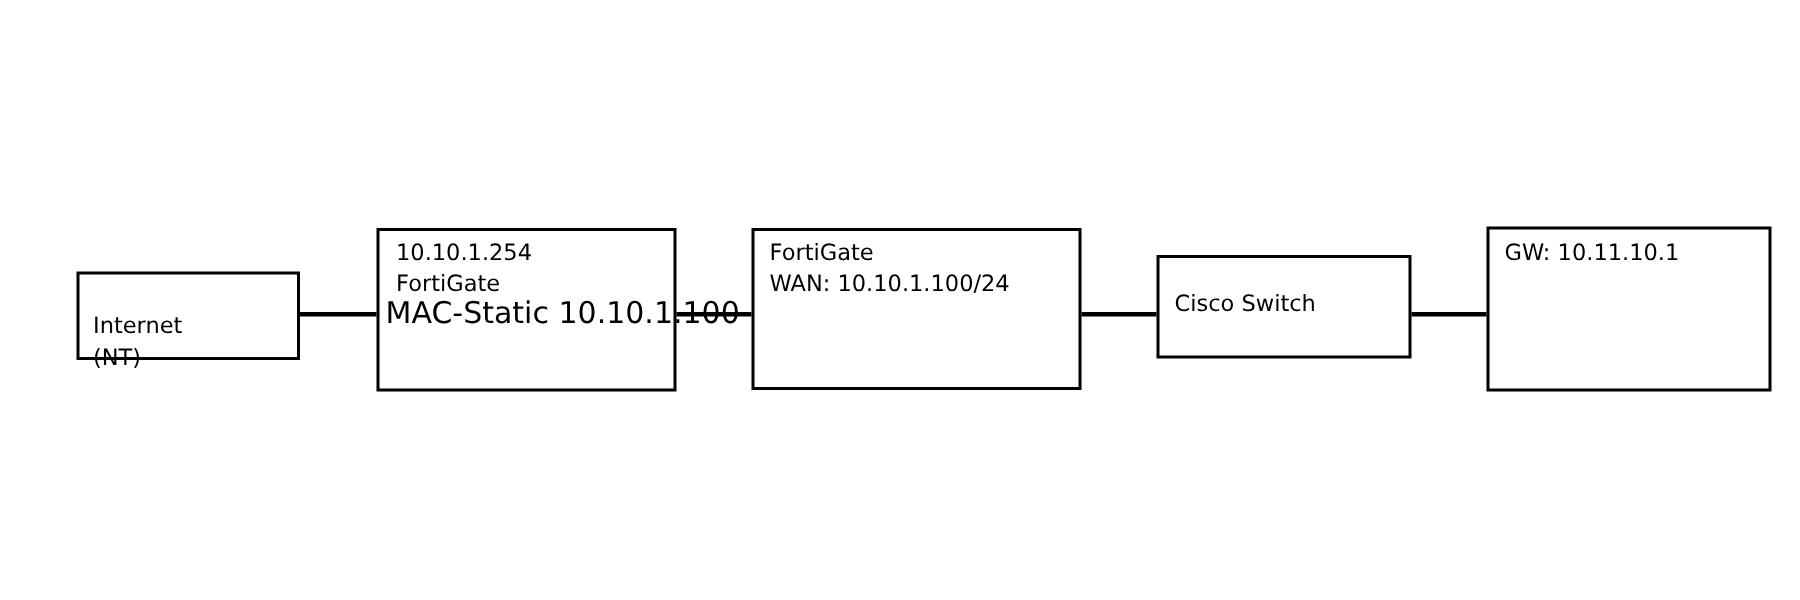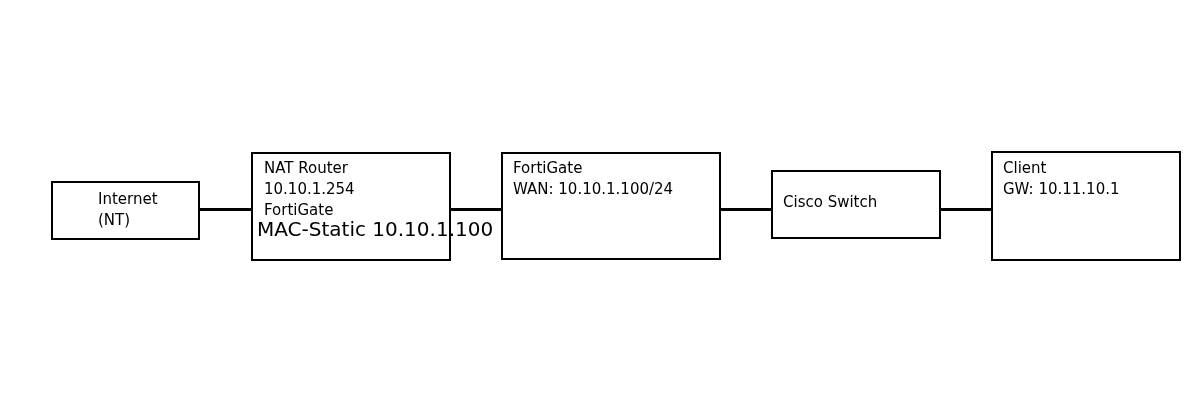--- a/index.html
+++ b/index.html
@@ -36,21 +36,21 @@
     margin-left: -8px;
   }
   .connector {
     position: absolute;
     height: 3px;
     background: #000000;
   }
 
   
   #node-internet     { left: 51px;  top: 181px; width: 149px; height: 59px; }
-  #node-internet .body { padding-top: 6px; margin-left: 36px; }
+  #node-internet .body { padding-top: 24px; }
   #node-nat-router   { left: 251px; top: 152px; width: 200px; height: 109px; }
   #node-nat-router .body { padding-top: 4px; padding-left: 11px; }
   #node-fortigate    { left: 501px; top: 152px; width: 220px; height: 108px; }
   #node-fortigate .body { padding-top: 4px; padding-left: 10px; }
   #node-cisco-switch { left: 771px; top: 170px; width: 170px; height: 69px; }
   #node-cisco-switch .body { padding-top: 20px; padding-left: 10px; }
   #node-client       { left: 991px; top: 151px; width: 190px; height: 110px; }
   #node-client .body { padding-top: 5px; padding-left: 10px; }
 
   
@@ -71,21 +71,20 @@
 
   <div class="node" id="node-internet">
     <div class="body">
       <span class="line">Internet</span>
       <span class="line">(NT)</span>
     </div>
   </div>
 
   <div class="node" id="node-nat-router">
     <div class="body">
-      <span class="line">NAT Router</span>
       <span class="line">10.10.1.254</span>
       <span class="line">FortiGate</span>
       <span class="line small">MAC-Static 10.10.1.100</span>
     </div>
   </div>
 
   <div class="node" id="node-fortigate">
     <div class="body">
       <span class="line">FortiGate</span>
       <span class="line">WAN: 10.10.1.100/24</span>
@@ -93,18 +92,17 @@
   </div>
 
   <div class="node" id="node-cisco-switch">
     <div class="body">
       <span class="line">Cisco Switch</span>
     </div>
   </div>
 
   <div class="node" id="node-client">
     <div class="body">
-      <span class="line">Client</span>
       <span class="line">GW: 10.11.10.1</span>
     </div>
   </div>
 
 </div>
 
 </body></html>

